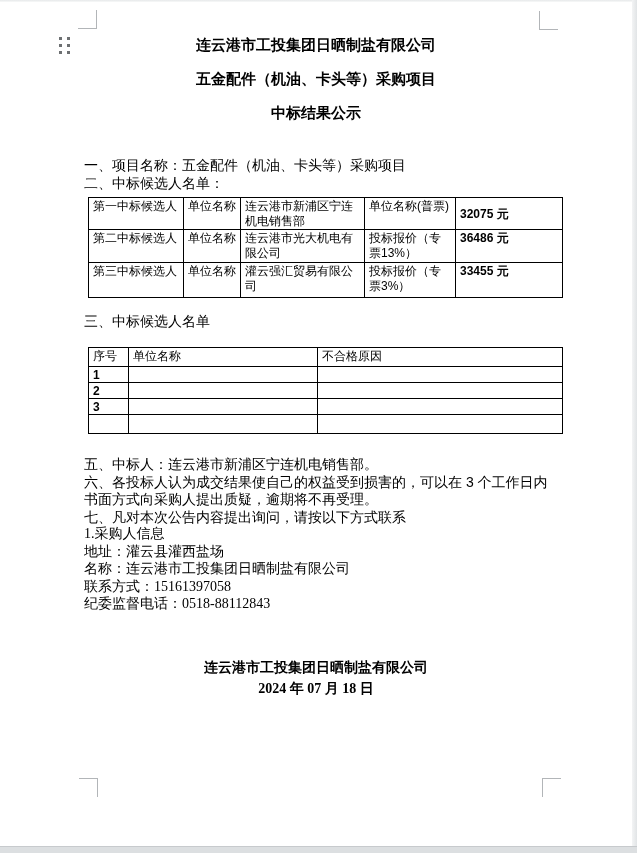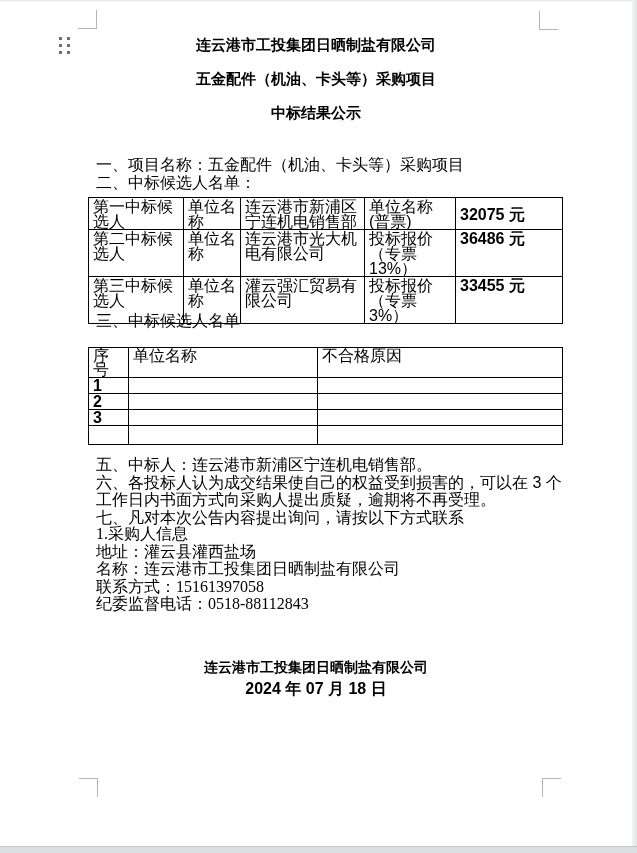--- a/index.html
+++ b/index.html
@@ -26,40 +26,40 @@
   
   .drag-handle { position:absolute; left:59px; top:37px;
                  display:grid; grid-template-columns:3px 3px;
                  grid-auto-rows:3px; column-gap:5px; row-gap:4px; cursor:move; }
   .drag-handle i { display:block; background:#6d7072; }
   
   .titles { position:absolute; left:0; top:28px; width:632px; text-align:center;
             font-weight:bold; font-size:15px; }
   .titles .t { height:34px; line-height:34px; }
   
-  .para { position:absolute; left:96px; width:468px; font-size:16px; }
+  .para { position:absolute; left:84px; width:468px; font-size:14px; }
   .para div { margin:0; }
   #block-12  { top:156px; line-height:18px; }
   #block-3   { top:312px; line-height:18px; }
   #block-567 { top:456px; line-height:17.6px; }
   #contact   { top:525px; line-height:17.6px;font-family:Liberation Serif, serif; }
   
-  table { position:absolute; border-collapse:collapse; table-layout:fixed; font-size:16px; }
+  table { position:absolute; border-collapse:collapse; table-layout:fixed; font-size:12px; }
   td, th { border:1px solid #000; padding:1px 4px 0 4px; vertical-align:top;
            text-align:left; font-weight:normal; line-height:15px; overflow:hidden; }
   .tbl-candidates { left:88px; top:197px; width:474px; }
   .tbl-invalid    { left:88px; top:347px; width:474px; }
   .tbl-invalid td, .tbl-invalid th { line-height:14px; }
   .cell-mid { vertical-align:middle; }
   .num { font-weight:600; }
   
   .footer { position:absolute; left:0; top:657px; width:632px; text-align:center;
             font-weight:bold; font-size:14px; }
   .footer .f { height:21px; line-height:21px; }
-  .footer .f-date { font-family:Liberation Sans, sans-serif; font-size:16px; }
+  .footer .f-date { font-family:Liberation Serif, serif; font-size:14px; }
 </style>
 </head>
 <body>
 
 <div>
 
   <div class="edge-top"></div>
   <div class="edge-right"></div>
   <div class="edge-bottom"></div>
 

